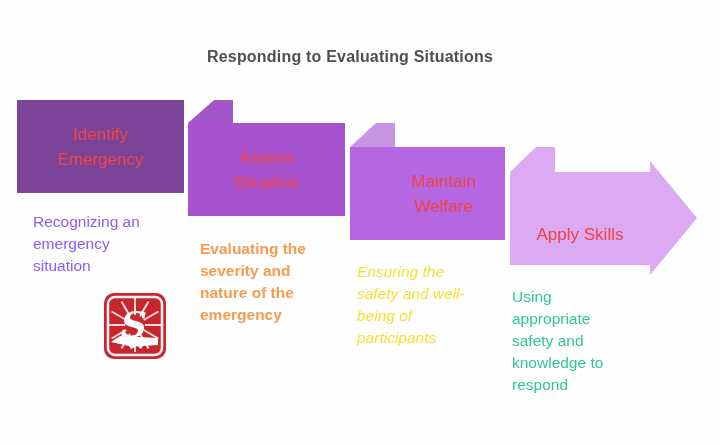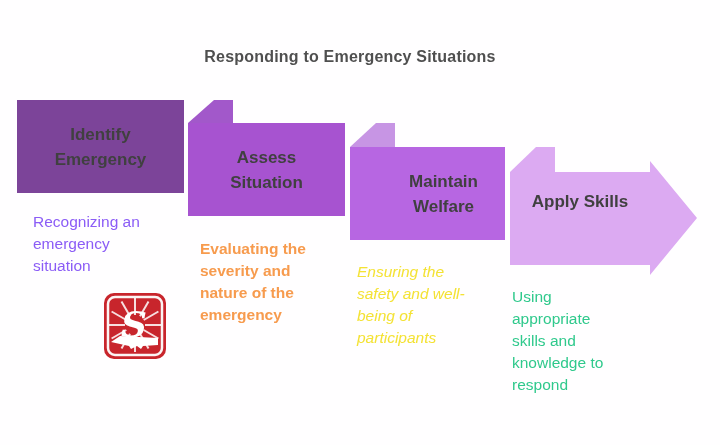--- a/index.html
+++ b/index.html
@@ -7,43 +7,43 @@
     position:relative;width:720px;height:445px;background:#fffeff;
     font-family:"Liberation Sans",sans-serif;overflow:hidden;
   }
   .title{
     position:absolute;left:0;top:48px;width:700px;text-align:center;
     font-size:16px;font-weight:bold;color:#4f4f4f;letter-spacing:.2px;
   }
   #band{position:absolute;left:0;top:0;width:720px;height:445px;}
   .step-label{
     position:absolute;display:flex;align-items:center;justify-content:center;
-    text-align:center;color:#404040;font-weight:bold;font-size:17px;
+    text-align:center;color:#ef4444;font-weight:normal;font-size:17px;
     line-height:25px;white-space:pre-line;pointer-events:none;
   }
   .step-desc{
     position:absolute;font-size:15.5px;font-weight:500;line-height:22px;
     white-space:pre-line;
   }
   .lbl-1{left:17px;top:100px;width:167px;height:93px;}
   .lbl-2{left:188px;top:123px;width:157px;height:93px;}
   .lbl-3{left:350px;top:147px;width:155px;height:93px;margin-left:16px;}
-  .lbl-4{left:510px;top:155px;width:140px;height:93px;}
+  .lbl-4{left:510px;top:188px;width:140px;height:93px;}
   .desc-1{left:33px;top:211px;width:170px;}
   .desc-2{left:200px;top:238px;width:165px;font-weight:bold;}
   .desc-3{left:357px;top:261px;width:170px;}
   .desc-4{left:512px;top:286px;width:170px;}
   .logo{position:absolute;left:103px;top:292px;width:64px;height:68px;}
 </style>
 </head>
 <body>
 
 <div id="canvas">
 
-  <div class="title" style="color: rgb(79, 79, 79);">Responding to Emergency Situations</div>
+  <div class="title" style="color: rgb(79, 79, 79);">Responding to Evaluating Situations</div>
 
   <svg id="band" viewBox="0 0 720 445" xmlns="http://www.w3.org/2000/svg">
 
     <rect x="17" y="100" width="167" height="93" fill="#7c4499"></rect>
 
     <polygon points="188,123 214,100 233,100 233,123" fill="#a258ca"></polygon>
 
     <rect x="188" y="123" width="157" height="93" fill="#a753d0"></rect>
 
     <polygon points="350,147 376,123 395,123 395,147" fill="#c795e4"></polygon>
@@ -69,21 +69,21 @@
   <div class="step-desc desc-2" style="color: rgb(247, 155, 78);">Evaluating the
 severity and
 nature of the
 emergency</div>
   <div class="step-desc desc-3" style="color: rgb(244, 226, 52); font-style: italic;">Ensuring the
 safety and well-
 being of
 participants</div>
   <div class="step-desc desc-4" style="color: rgb(47, 201, 140);">Using
 appropriate
-skills and
+safety and
 knowledge to
 respond</div>
 
   <svg class="logo" viewBox="0 0 64 68" xmlns="http://www.w3.org/2000/svg">
     <defs>
       <clipPath id="logoClip">
           <rect x="6" y="6" width="52" height="56" rx="6"></rect>
         </clipPath>
     </defs>
     <rect x="1" y="1" width="62" height="66" rx="10" fill="#c8252c"></rect>

